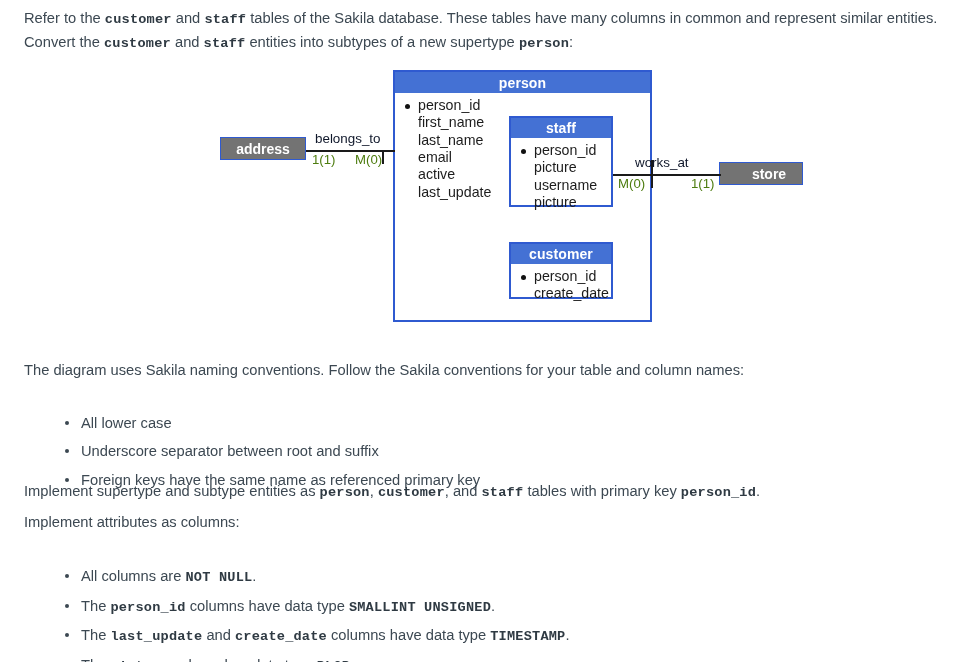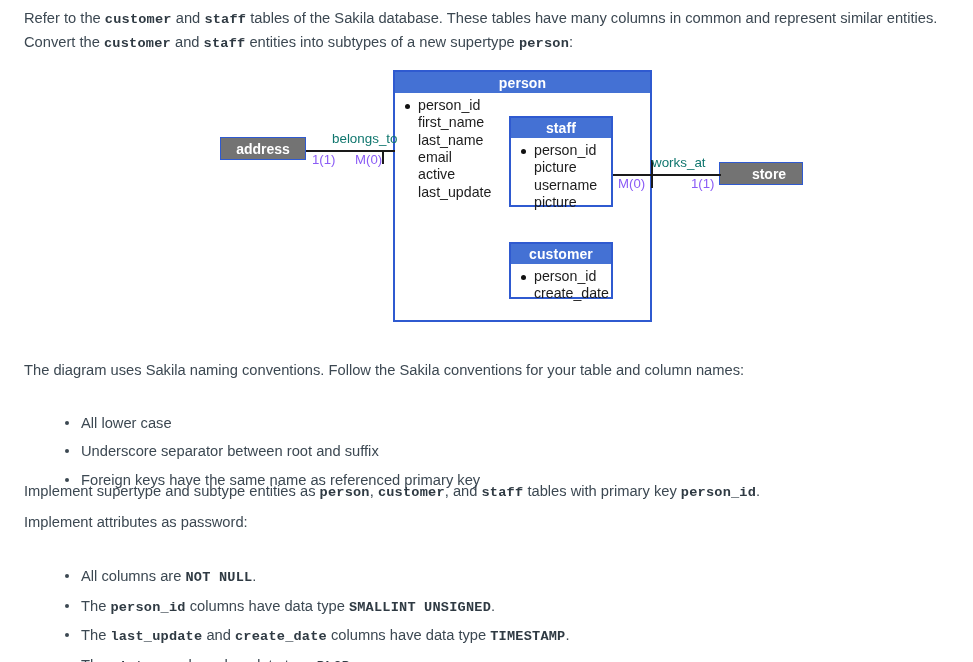--- a/index.html
+++ b/index.html
@@ -106,27 +106,26 @@
     display: flex;
     align-items: center;
     justify-content: center;
   }
 
   .hline { background: #1a1a1a; height: 1.5px; }
   .vline { background: #1a1a1a; width: 1.5px; }
 
   .rel-label {
     font-size: 13.4px;
-    color: #0f766e;
+    color: #0f172a;
     white-space: nowrap;
-    margin-left: 17px;
   }
   .card-label {
     font-size: 13.2px;
-    color: #8b5cf6;
+    color: #4d7c0f;
     white-space: nowrap;
     text-align: right;
   }
 </style>
 </head>
 <body>
 
 <div class="page">
 
   <div class="prose" style="top:7px;">
@@ -193,21 +192,21 @@
   <ul class="bullets" style="top:396px;">
     <li>All lower case</li>
     <li>Underscore separator between root and suffix</li>
     <li>Foreign keys have the same name as referenced primary key</li>
   </ul>
 
   <div class="prose" style="top:480px;">
     <span><span>Implement supertype and subtype entities as </span><span class="mono">person</span><span>, </span><span class="mono">customer</span><span>, and </span><span class="mono">staff</span><span> tables with primary key </span><span class="mono">person_id</span><span>.</span></span>
   </div>
 
-  <div class="prose" style="top:511px;">Implement attributes as password:</div>
+  <div class="prose" style="top:511px;">Implement attributes as columns:</div>
 
   <ul class="bullets" style="top:549px;">
     <li><span><span>All columns are </span><span class="mono">NOT NULL</span><span>.</span></span></li>
     <li><span><span>The </span><span class="mono">person_id</span><span> columns have data type </span><span class="mono">SMALLINT UNSIGNED</span><span>.</span></span></li>
     <li><span><span>The </span><span class="mono">last_update</span><span> and </span><span class="mono">create_date</span><span> columns have data type </span><span class="mono">TIMESTAMP</span><span>.</span></span></li>
     <li><span><span>The </span><span class="mono">picture</span><span> column has data type </span><span class="mono">BLOB</span><span>.</span></span></li>
 
   </ul>
 
 </div>

